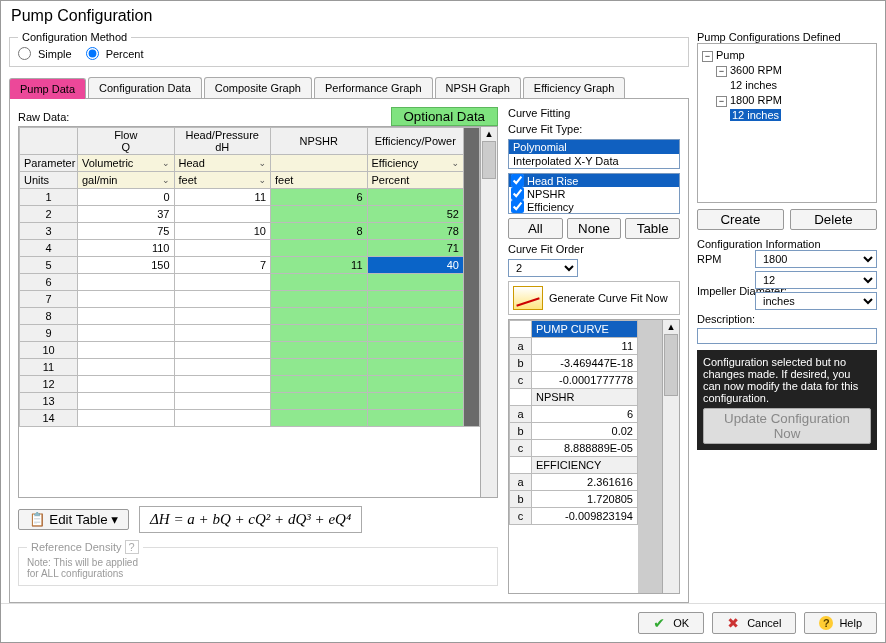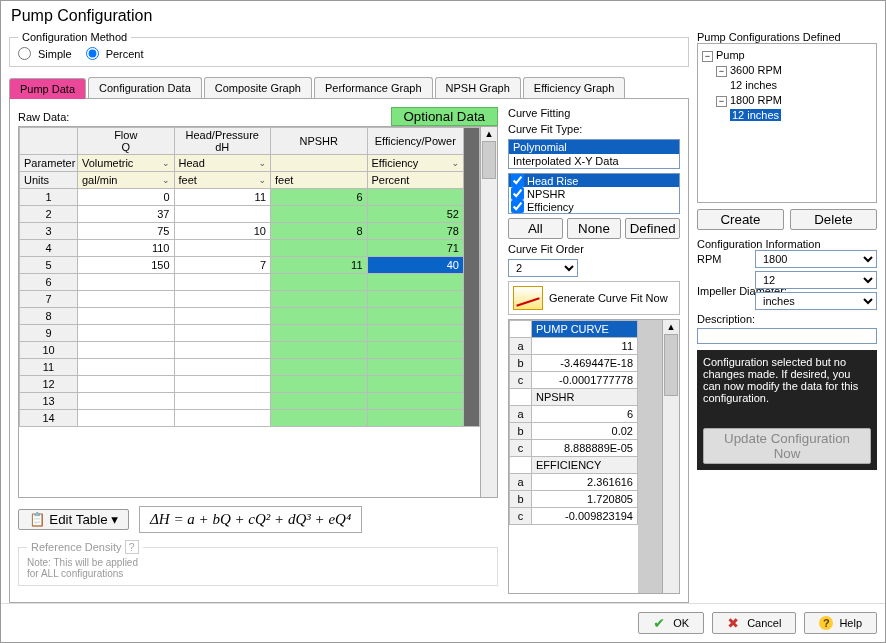--- a/index.html
+++ b/index.html
@@ -57,21 +57,21 @@
 .coeff-wrap{display:flex;border:1px solid #aaa;flex:1;min-height:0}
 .coeff-wrap table td,.coeff-wrap table th{height:14px}
 .coeff-wrap .hdr{background:#1060c0;color:#fff;text-align:left;padding-left:4px}
 .tree{border:1px solid #aaa;height:150px;padding:4px;overflow:auto;line-height:15px}
 .tree-item{white-space:nowrap}
 .tree .sel{background:#1060c0;color:#fff;padding:0 2px}
 .ind1{padding-left:14px}.ind2{padding-left:28px}
 .box-sym{display:inline-block;width:9px;height:9px;border:1px solid #888;text-align:center;line-height:8px;font-size:9px;margin-right:3px;vertical-align:middle}
 .info-grid{display:grid;grid-template-columns:54px 1fr;gap:3px 4px;align-items:center}
 .notice{background:#222;color:#fff;padding:6px;font-size:11px;margin-top:6px}
-.notice .btn{width:100%;margin-top:24px;color:#888;background:#ddd;border-color:#aaa}
+.notice .btn{width:100%;margin-top:4px;color:#888;background:#ddd;border-color:#aaa}
 .footer{display:flex;justify-content:flex-end;gap:8px;padding:8px;border-top:1px solid #ddd}
 .footer .fbtn{display:flex;align-items:center;gap:6px;border:1px solid #999;border-radius:2px;padding:3px 14px;background:#f4f4f4;cursor:pointer}
 .ico{width:14px;height:14px;display:inline-block}
 .ico-ok{color:#3a3;font-size:14px;line-height:14px}
 .ico-x{color:#c33;font-size:14px;line-height:14px}
 .ico-q{background:#ffcc33;border-radius:50%;text-align:center;font-weight:bold;color:#5a4000;line-height:14px;font-size:11px}
 .lbl{white-space:nowrap}
 </style>
 </head>
 <body>
@@ -311,21 +311,21 @@
                   <span>NPSHR</span>
                 </div>
               <div class="chkrow">
                   <input type="checkbox" checked="" style="">
                   <span>Efficiency</span>
                 </div>
             </div>
             <div class="btnrow">
               <button class="btn">All</button>
               <button class="btn">None</button>
-              <button class="btn">Defined</button>
+              <button class="btn">Table</button>
             </div>
             <div class="lbl">Curve Fit Order</div>
             <select style="width:70px"><option>2</option></select>
             <div class="gen-row">
               <div class="gen-icon"></div>
               <span>Generate Curve Fit Now</span>
             </div>
             <div class="coeff-wrap">
               <div style="flex:1;overflow:hidden">
               <table>

